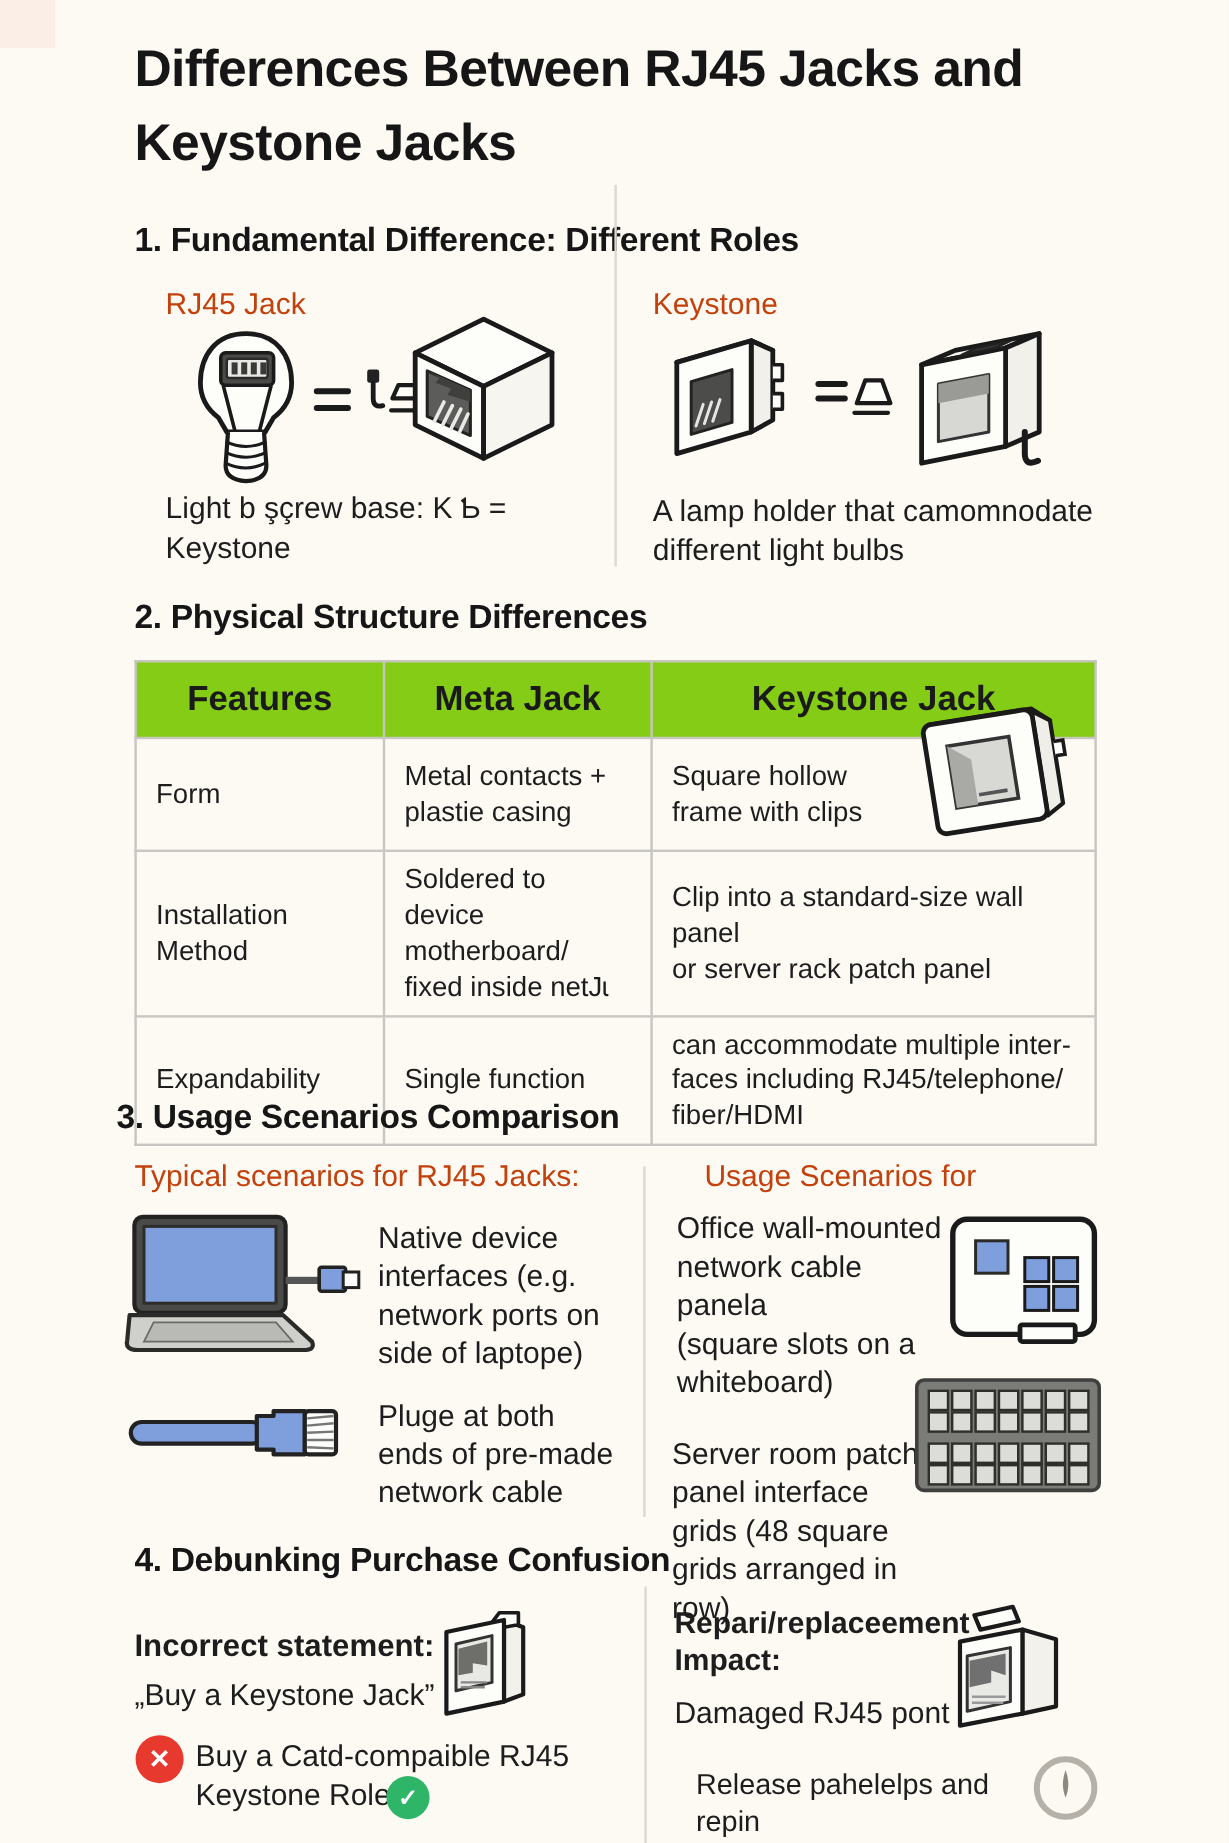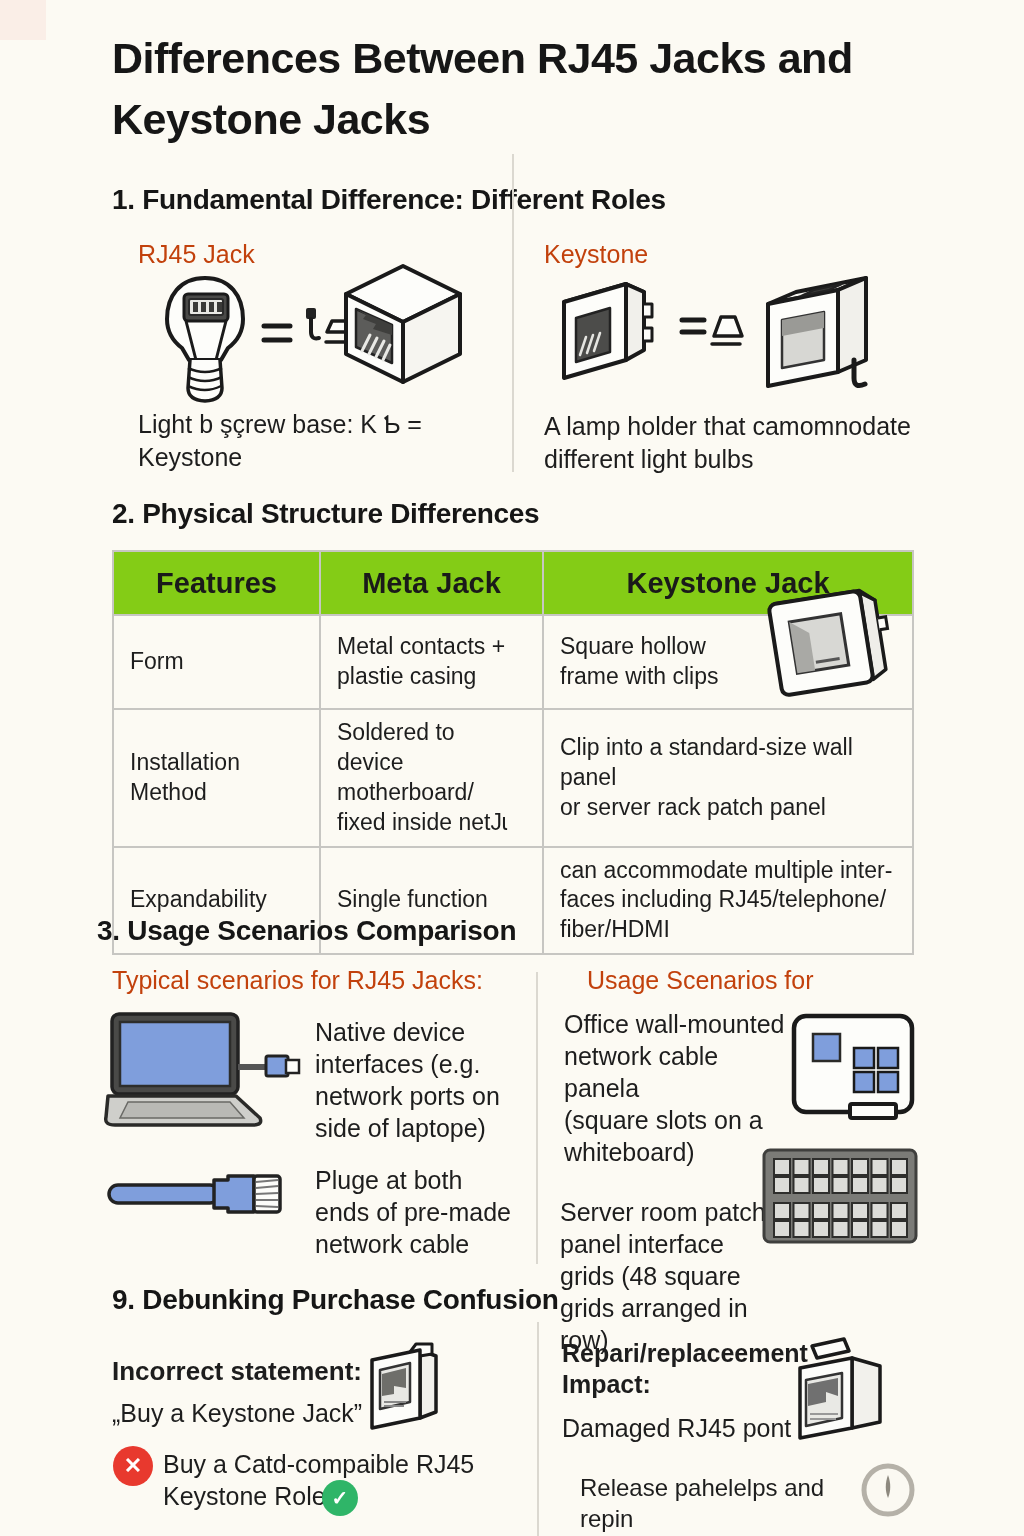--- a/index.html
+++ b/index.html
@@ -233,21 +233,21 @@
       <rect x="12" y="73" width="16" height="16"></rect>
         <rect x="31.5" y="73" width="16" height="16"></rect>
         <rect x="51" y="73" width="16" height="16"></rect>
         <rect x="70.5" y="73" width="16" height="16"></rect>
         <rect x="90" y="73" width="16" height="16"></rect>
         <rect x="109.5" y="73" width="16" height="16"></rect>
         <rect x="129" y="73" width="16" height="16"></rect>
     </g>
   </svg>
 
-  <div class="abs h2" style="left:112px;top:1284px;width:700px;">9. Debunking Purchase Confusion</div>
+  <div class="abs h2" style="left:112px;top:1284px;width:700px;">4. Debunking Purchase Confusion</div>
 
   <div class="abs vline" style="left:537px;top:1322px;height:214px;"></div>
 
   <div class="abs body-txt" style="left:112px;top:1397px;">„Buy a Keystone Jack”</div>
 
   <div class="abs body-txt bold" style="left:112px;top:1355px;font-size:26px;">Incorrect statement:</div>
 
   <svg class="abs" style="left:358px;top:1336px;" width="90" height="95" viewBox="0 0 90 95">
     <path d="M62 14 L78 20 L78 76 L62 82 Z" fill="#F2F1EC" stroke="#1a1a1a" stroke-width="3.5" stroke-linejoin="round"></path>
     <path d="M52 16 L58 8 L74 8 L74 18 L62 20 Z" fill="#FDFDFA" stroke="#1a1a1a" stroke-width="3" stroke-linejoin="round"></path>

